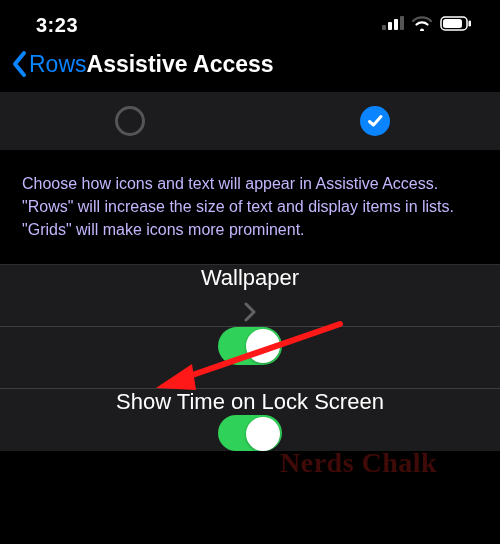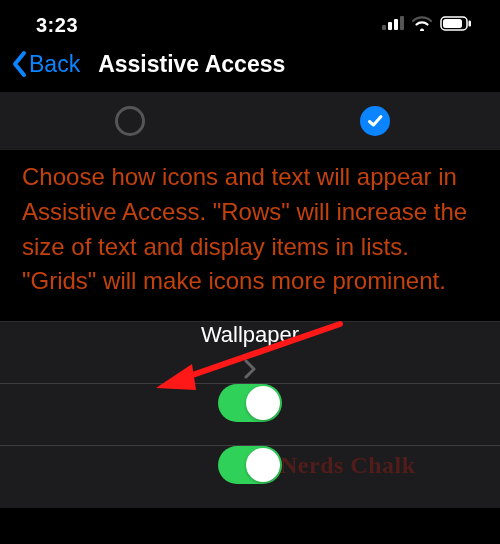--- a/index.html
+++ b/index.html
@@ -8,46 +8,46 @@
 
   
   .status-bar { display: flex; justify-content: space-between; align-items: center; padding: 12px 28px 6px 36px; height: 44px; }
   .status-time { font-size: 20px; font-weight: 600; color: #fff; letter-spacing: 0.5px; }
   .status-icons { display: flex; align-items: center; gap: 7px; }
 
   
   .nav-header { display: flex; align-items: center; padding: 6px 14px 14px 10px; }
   .back-btn { display: flex; align-items: center; color: #0a84ff; font-size: 23px; cursor: pointer; }
   .back-btn svg { margin-right: 1px; }
-  .nav-title { font-size: 23px; font-weight: 600; color: #fff; margin-left: 18px; }
+  .nav-title { font-size: 23px; font-weight: 600; color: #fff; }
 
   
   .options-row { display: flex; background: #1c1c1e; height: 58px; align-items: center; }
   .options-row > div { flex: 1; display: flex; justify-content: center; align-items: center; }
   .radio-unsel { width: 30px; height: 30px; border-radius: 50%; border: 3px solid #555; margin-left: 10px; }
   .radio-sel { width: 30px; height: 30px; border-radius: 50%; background: #0a84ff; display: flex; justify-content: center; align-items: center; }
 
   
-  .desc { padding: 10px 22px 22px 22px; color: #c2410c; font-size: 24px; line-height: 1.45; background: #000; }
+  .desc { padding: 22px 22px 22px 22px; color: #c4b5fd; font-size: 16px; line-height: 1.45; background: #000; }
 
   
   .list { background: #1c1c1e; border-top: 0.5px solid rgba(255,255,255,0.08); }
   .row { display: flex; align-items: center; justify-content: space-between; padding: 0 22px; height: 62px; border-bottom: 0.5px solid rgba(255,255,255,0.15); flex-direction: column; }
   .row-label { font-size: 22px; color: #fff; }
   .chevron { color: #636366; }
 
   
   .toggle { width: 64px; height: 38px; background: #30d158; border-radius: 19px; position: relative; cursor: pointer; }
   .toggle-knob { width: 34px; height: 34px; background: #fff; border-radius: 50%; position: absolute; top: 2px; right: 2px; box-shadow: 0 1px 3px rgba(0,0,0,0.3); }
 
   
   .arrow-anno { position: absolute; left: 150px; top: 318px; pointer-events: none; }
 
   
-  .watermark { position: absolute; bottom: 4px; left: 280px; font-size: 24px; font-weight: 700; color: rgba(180,30,20,0.35); font-family: Georgia, serif; letter-spacing: 0.5px; pointer-events: none; }
+  .watermark { position: absolute; bottom: 4px; left: 280px; font-size: 28px; font-weight: 700; color: rgba(180,30,20,0.35); font-family: Georgia, serif; letter-spacing: 0.5px; pointer-events: none; }
 </style>
 </head>
 <body>
 
 <div class="screen">
 
   <div class="status-bar">
     <div class="status-time">3:23</div>
     <div class="status-icons">
       <span>
@@ -73,21 +73,21 @@
           </svg>
       </span>
     </div>
   </div>
 
   <div class="nav-header">
     <div class="back-btn">
       <svg width="18" height="28" viewBox="0 0 18 28">
           <path d="M14 3 L5 14 L14 25" stroke="#0a84ff" stroke-width="4" fill="none" stroke-linecap="round" stroke-linejoin="round"></path>
         </svg>
-      <span>Back</span>
+      <span>Rows</span>
     </div>
     <div class="nav-title">Assistive Access</div>
   </div>
 
   <div class="options-row">
     <div>
       <div class="radio-unsel"></div>
     </div>
     <div>
       <div class="radio-sel">
@@ -111,20 +111,21 @@
       </span>
     </div>
 
     <div class="row">
       <div class="toggle">
         <div class="toggle-knob"></div>
       </div>
     </div>
 
     <div class="row" style="border-bottom:none">
+      <span class="row-label">Show Time on Lock Screen</span>
       <div class="toggle">
         <div class="toggle-knob"></div>
       </div>
     </div>
 
   </div>
 
   <svg class="arrow-anno" width="200" height="80" viewBox="0 0 200 80">
     <defs>
       <filter id="ds">

